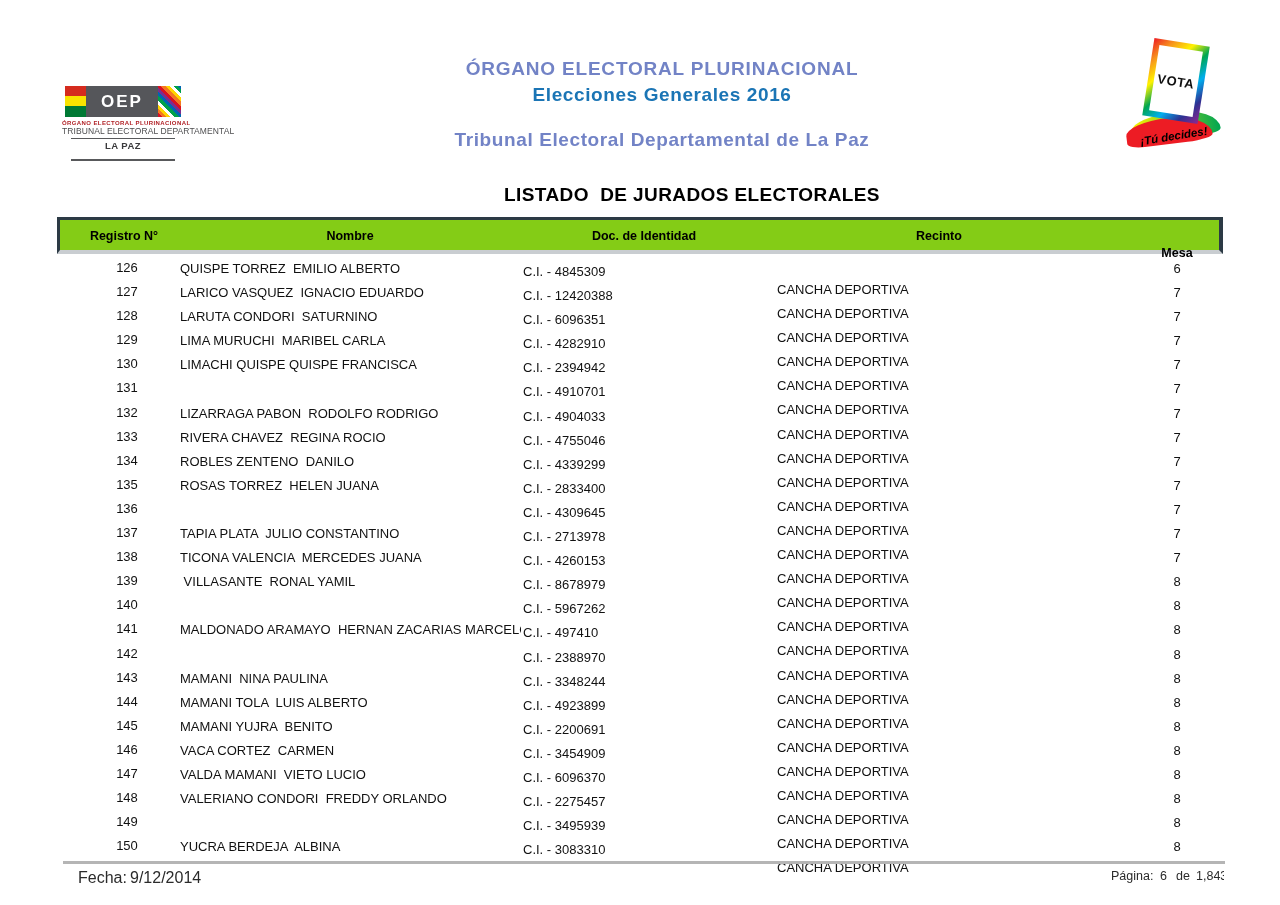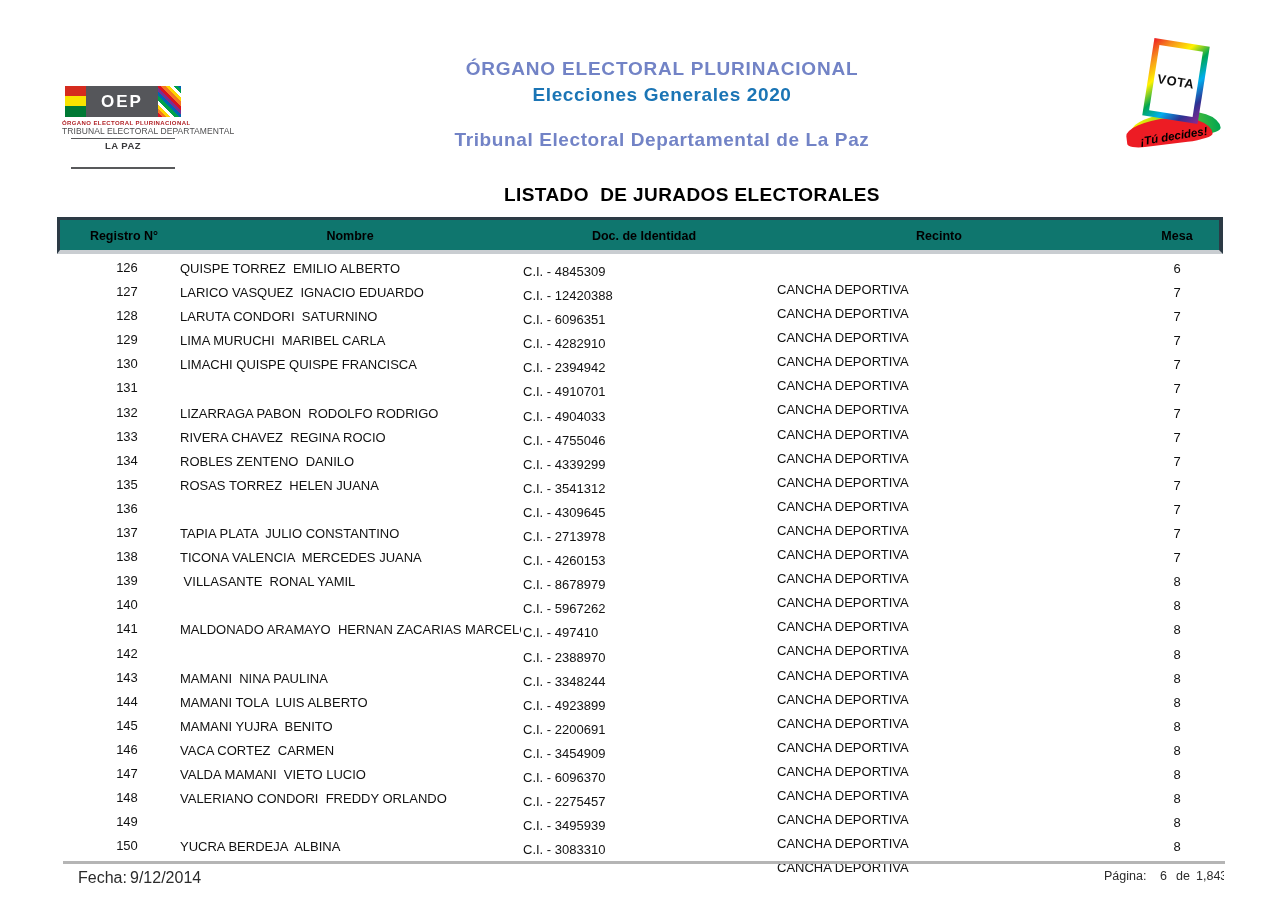--- a/index.html
+++ b/index.html
@@ -28,21 +28,21 @@
     background: linear-gradient(180deg, #d52b1e 0 33%, #f9e300 33% 66%, #007934 66% 100%); }
   .oep-box { width: 72px; height: 100%; background: #55565a; color: #fff;
     display: flex; align-items: center; justify-content: center;
     font-size: 17px; font-weight: bold; letter-spacing: 2px; }
   .oep-wiphala { width: 23px; height: 100%;
     background: repeating-linear-gradient(45deg, #d91023 0 3px, #f47721 3px 6px, #ffd500 6px 9px, #ffffff 9px 12px, #00a14b 12px 15px, #0066b3 15px 18px, #7b2e8d 18px 21px); }
   .oep-line1 { margin-top: 3px; text-align: center; font-size: 6px; font-weight: bold;
     color: #b01f24; letter-spacing: 0.4px; white-space: nowrap; }
   .oep-line2 { text-align: center; font-size: 8.5px; color: #4d4d4f; letter-spacing: 0.1px; white-space: nowrap; }
   .oep-lapaz { margin: 2px auto 0 auto; width: 104px; text-align: center; font-size: 9.5px; font-weight: bold;
-    color: #3a3a3c; border-top: 1px solid #58595b; border-bottom: 2px solid #58595b; padding: 1px 0 16px 0;
+    color: #3a3a3c; border-top: 1px solid #58595b; border-bottom: 2px solid #58595b; padding: 1px 0 8px 0;
     letter-spacing: 0.5px; }
 
   
   #vota-logo { position: absolute; left: 1126px; top: 38px; width: 96px; height: 120px; }
   .vota-ballot { position: absolute; left: 22px; top: 4px; width: 56px; height: 78px;
     transform: rotate(9deg);
     background: linear-gradient(130deg, #ed1c24, #f7941d, #fff200, #00a651, #00aeef, #2e3192, #92278f);
     padding: 6px; }
   .vota-ballot-inner { width: 100%; height: 100%; background: #ffffff;
     display: flex; align-items: center; justify-content: center; }
@@ -52,47 +52,47 @@
     border-radius: 100% 100% 40% 40% / 100% 160% 40% 40%; transform: rotate(-7deg); }
   .vota-swoosh { position: absolute; left: 0px; top: 80px; width: 86px; height: 26px;
     background: #ed1c24; border-radius: 100% 100% 60% 40% / 100% 160% 40% 40%;
     transform: rotate(-7deg); }
   .vota-tagline { position: absolute; left: 14px; top: 92px; transform: rotate(-9deg);
     font-size: 11.5px; font-weight: bold; font-style: italic; color: #000; white-space: nowrap; }
 
   
   #table-header-box { position: absolute; left: 57px; top: 217px; width: 1166px; height: 37px;
     border-top: 3px solid #2c3a45; border-right: 4px solid #2c3a45; border-left: 3px solid #2c3a45;
-    border-bottom: 4px solid #c9cdd1; background: #0f766e; }
+    border-bottom: 4px solid #c9cdd1; background: #84cc16; }
   .th-label { position: absolute; top: 9px; font-size: 12.5px; font-weight: bold; color: #000;
     text-align: center; white-space: pre; }
   #th-registro { left: 14px;  width: 100px; }
   #th-nombre   { left: 190px; width: 200px; }
   #th-doc      { left: 484px; width: 200px; }
   #th-recinto  { left: 779px; width: 200px; }
-  #th-mesa     { left: 1067px; width: 100px; }
+  #th-mesa     { left: 1067px; width: 100px; margin-top: 17px; }
 
   
   #rows { position: absolute; left: 0; top: 258px; width: 1280px; }
   .row { position: relative; height: 24.1px; }
   .row span { position: absolute; font-size: 13px; color: #111; white-space: pre; }
   .c-registro { left: 77px;  width: 100px; text-align: center; top: 2px; }
   .c-nombre   { left: 180px; width: 341px; overflow: hidden; top: 3px; }
   .c-doc      { left: 523px; width: 250px; top: 6px; }
   .c-recinto  { left: 777px; width: 330px; top: 24px; }
   .c-mesa     { left: 1127px; width: 100px; text-align: center; top: 3px; }
 
   
   #footer-rule { position: absolute; left: 63px; top: 861px; width: 1162px; height: 3px; background: #b5b5b5; }
   .f-text { position: absolute; top: 869px; font-size: 16px; color: #2b2b2b; white-space: pre; }
   #fecha-label { left: 78px; }
   #fecha-value { left: 130px; }
   #pagina-wrap { position: absolute; left: 1103px; top: 869px; width: 121px; height: 17px; overflow: hidden; }
   #pagina-wrap span { position: absolute; top: 0; font-size: 12.5px; color: #2b2b2b; white-space: pre; }
-  #pagina-label { left: 1px; }
+  #pagina-label { left: 8px; }
   #pagina-num   { left: 57px; }
   #pagina-de    { left: 73px; }
   #pagina-total { left: 93px; }
 </style>
 </head>
 <body>
 
 <div id="page">
 
   <div id="oep-logo">
@@ -100,21 +100,21 @@
       <div class="oep-flag"></div>
       <div class="oep-box">OEP</div>
       <div class="oep-wiphala"></div>
     </div>
     <div class="oep-line1">ÓRGANO ELECTORAL PLURINACIONAL</div>
     <div class="oep-line2">TRIBUNAL ELECTORAL DEPARTAMENTAL</div>
     <div class="oep-lapaz">LA PAZ</div>
   </div>
 
   <div id="org-title" class="center-title">ÓRGANO ELECTORAL PLURINACIONAL</div>
-  <div id="event-title" class="center-title">Elecciones Generales 2020</div>
+  <div id="event-title" class="center-title">Elecciones Generales 2016</div>
   <div id="tribunal-title" class="center-title">Tribunal Electoral Departamental de La Paz</div>
 
   <div id="vota-logo">
     <div class="vota-swoosh-edge"></div>
     <div class="vota-swoosh"></div>
     <div class="vota-ballot">
       <div class="vota-ballot-inner">
         <span class="vota-word">VOTA</span>
       </div>
     </div>
@@ -199,21 +199,21 @@
       <span class="c-registro">134</span>
       <span class="c-nombre">ROBLES ZENTENO  DANILO</span>
       <span class="c-doc">C.I. - 4339299</span>
       <span class="c-recinto">CANCHA DEPORTIVA</span>
       <span class="c-mesa">7</span>
     </div>
 
     <div class="row">
       <span class="c-registro">135</span>
       <span class="c-nombre">ROSAS TORREZ  HELEN JUANA</span>
-      <span class="c-doc">C.I. - 3541312</span>
+      <span class="c-doc">C.I. - 2833400</span>
       <span class="c-recinto">CANCHA DEPORTIVA</span>
       <span class="c-mesa">7</span>
     </div>
 
     <div class="row">
       <span class="c-registro">136</span>
       <span class="c-doc">C.I. - 4309645</span>
       <span class="c-recinto">CANCHA DEPORTIVA</span>
       <span class="c-mesa">7</span>
     </div>

